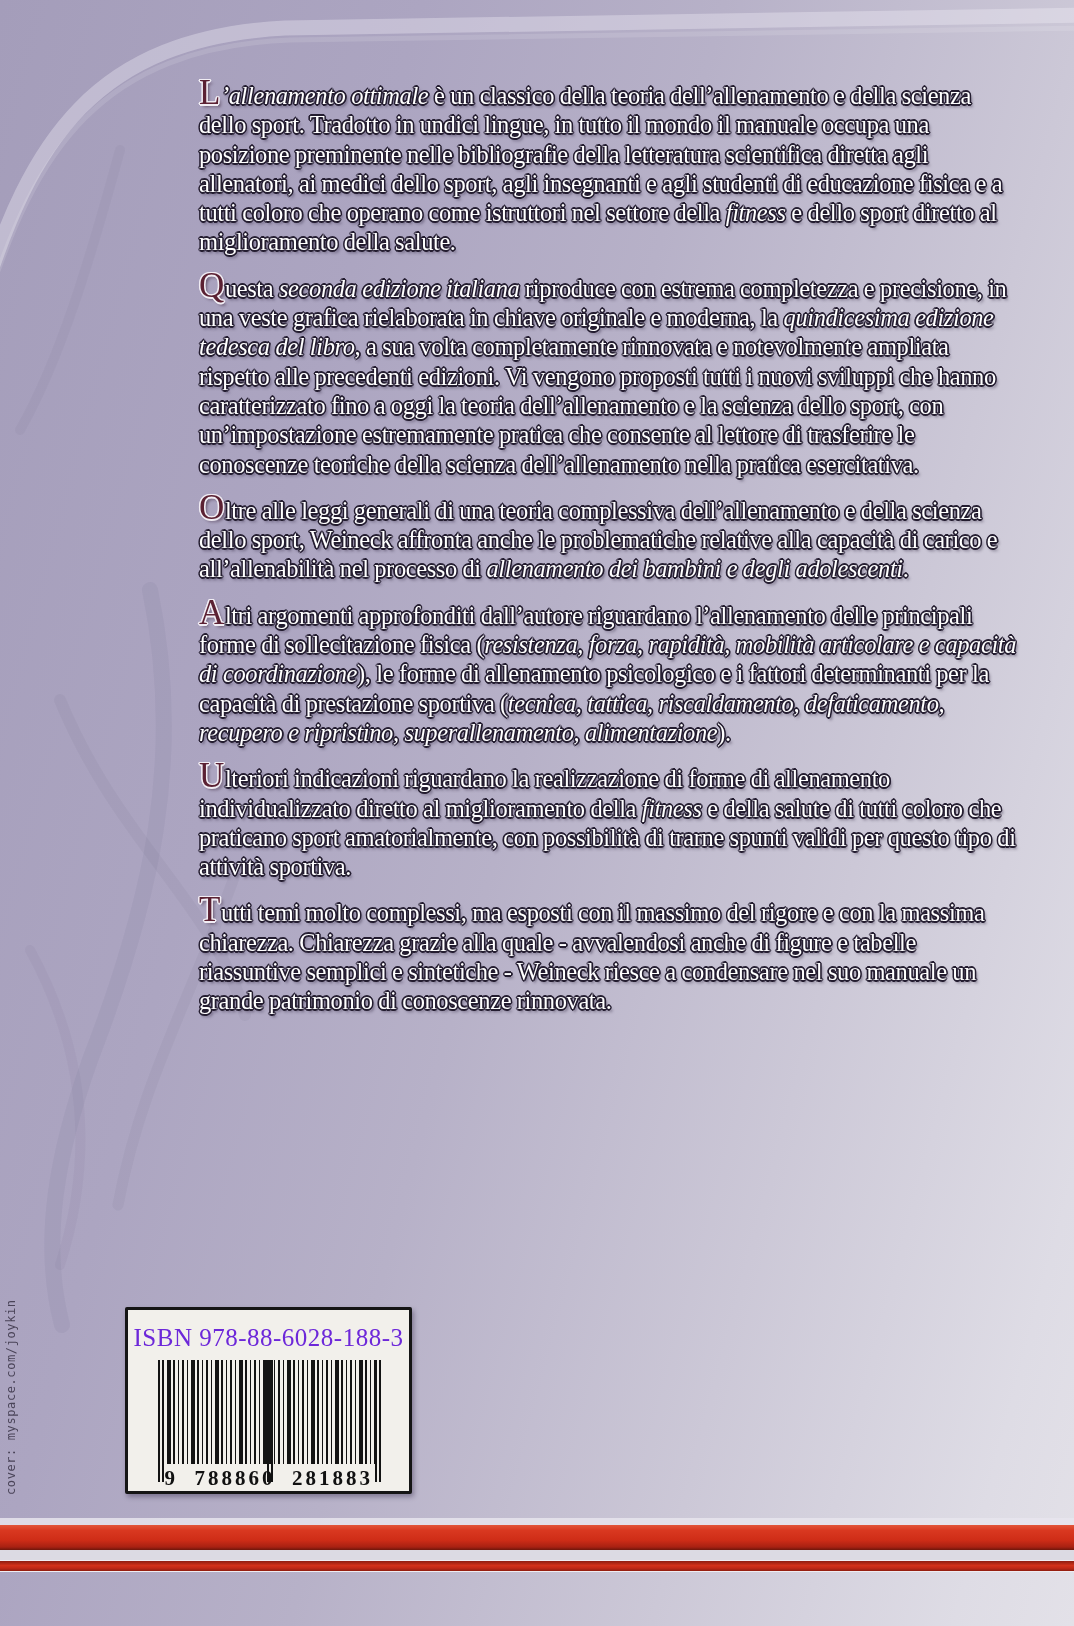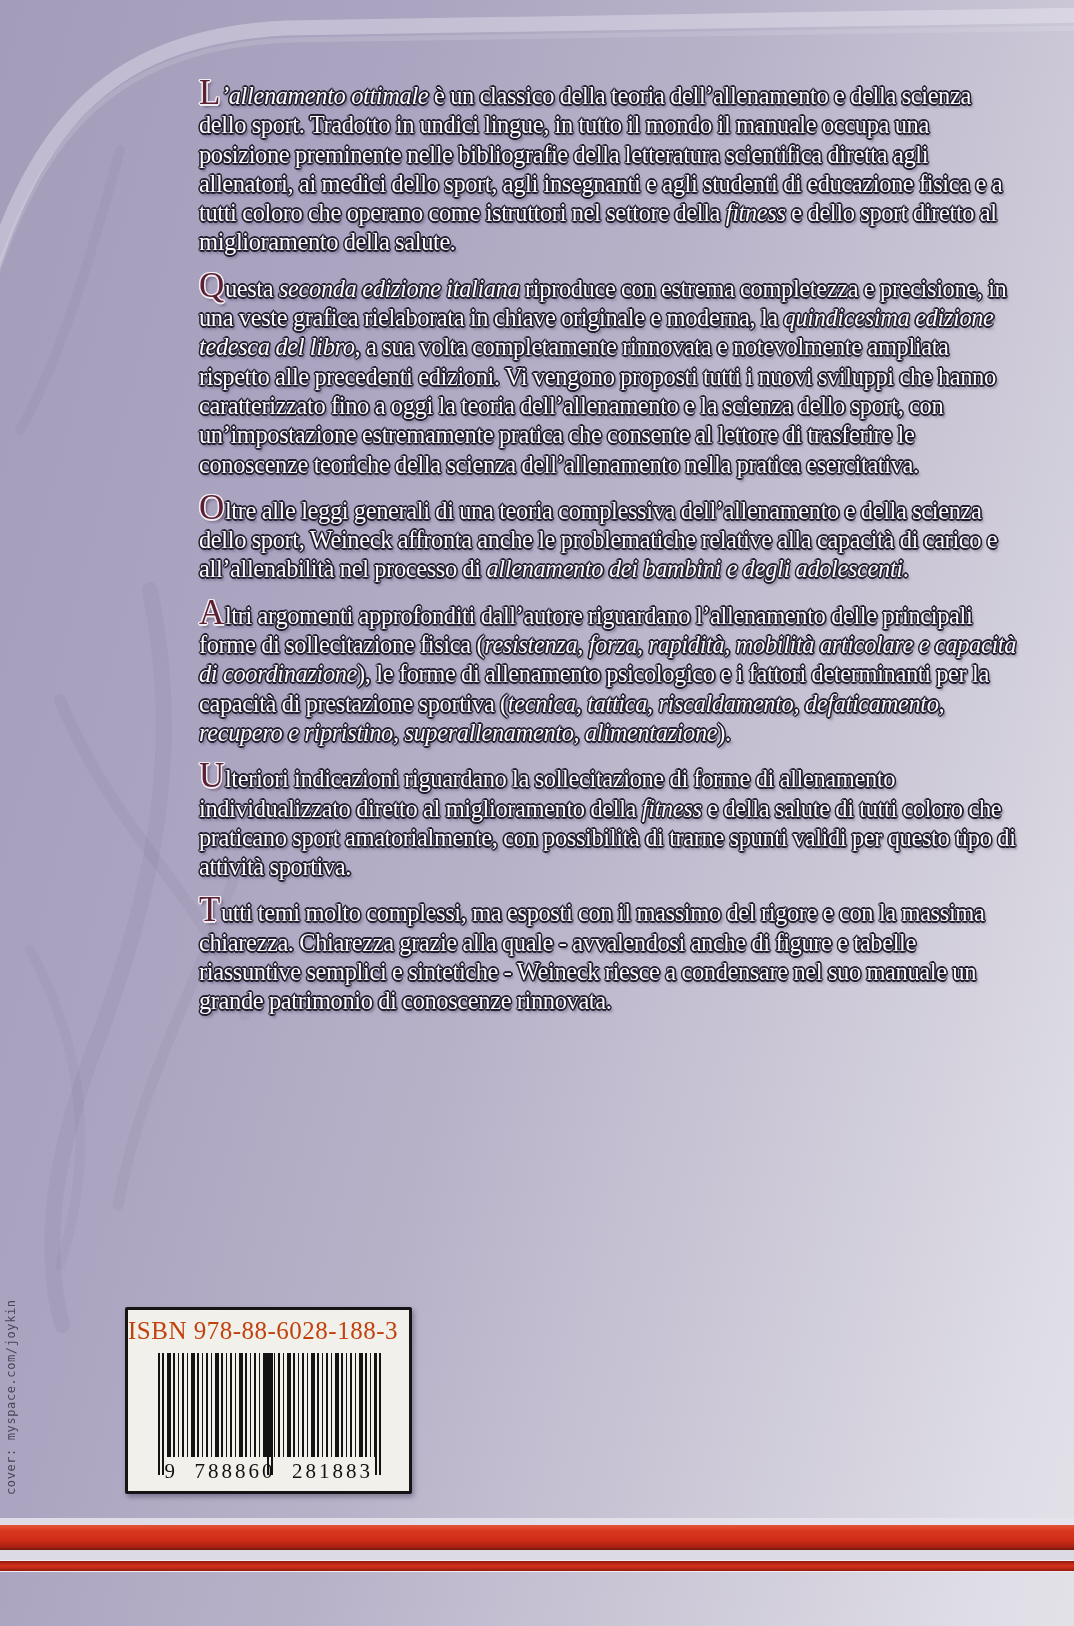--- a/index.html
+++ b/index.html
@@ -14,32 +14,32 @@
                     2px 2.5px 3px rgba(30,20,45,.55);font-family:Liberation Serif, serif;}
   .para .i{font-style:italic;}
   .para .dropcap{font-size:35px;color:#5b2133;
         text-shadow:-1.5px 0 #f1edf4,1.5px 0 #f1edf4,0 -1.5px #f1edf4,0 1.5px #f1edf4,
                     -1px -1px #f1edf4,1px -1px #f1edf4,-1px 1px #f1edf4,1px 1px #f1edf4,
                     2.5px 2.5px 3px rgba(40,15,35,.55);
         padding-right:1px;}
   .isbn-box{position:absolute;left:125px;top:1307px;width:287px;height:187px;box-sizing:border-box;
         background:#f2f0eb;border:3px solid #151515;border-radius:2px;
         box-shadow:2px 3px 5px rgba(25,15,45,.35);}
-  .isbn-label{text-align:left;font-family:"Liberation Serif",serif;font-size:25px;
-        color:#c2410c;margin-top:7px;letter-spacing:0.5px;}
+  .isbn-label{text-align:center;font-family:"Liberation Serif",serif;font-size:25px;
+        color:#6d28d9;margin-top:14px;letter-spacing:0.5px;}
   .barcode-wrap{position:relative;margin:8px auto 0;width:240px;height:132px;}
   .bars{position:absolute;left:9px;right:9px;top:0;height:104px;
         background:repeating-linear-gradient(90deg,#131313 0 2px,rgba(0,0,0,0) 2px 5px,
           #131313 5px 6px,rgba(0,0,0,0) 6px 9px,#131313 9px 13px,rgba(0,0,0,0) 13px 15px,
           #131313 15px 17px,rgba(0,0,0,0) 17px 20px,#131313 20px 21px,rgba(0,0,0,0) 21px 24px);}
   .guard{position:absolute;top:0;width:2px;height:122px;background:#131313;}
   .g1{left:9px;}.g2{left:13px;}.g3{left:118px;}.g4{left:122px;}.g5{left:226px;}.g6{left:230px;}
   .digits{position:absolute;left:16px;right:6px;bottom:2px;height:24px;
         font-family:"Liberation Serif",serif;font-size:21px;color:#111;
-        letter-spacing:3px;white-space:pre;}
+        letter-spacing:3px;white-space:pre;font-weight:bold;}
   .site{position:absolute;left:535px;top:1479px;width:440px;text-align:center;
         font-size:15.5px;font-weight:bold;font-variant:small-caps;letter-spacing:0.3px;color:#262031;margin-top:48px;}
   .credit{position:absolute;left:4px;top:1265px;height:230px;
         writing-mode:vertical-rl;transform:rotate(180deg);
         font-family:"DejaVu Sans Mono",monospace;font-size:12px;color:#4a4458;letter-spacing:0.6px;}
   .stripe{position:absolute;left:0;right:0;}
   .stripe-hi{top:1518px;height:7px;background:#e7e5ed;opacity:.85;}
   .stripe-main{top:1525px;height:25px;
         background:linear-gradient(180deg,#e2563a 0%,#d93820 22%,#cf2d17 60%,#a82112 88%,#6d160b 100%);}
   .stripe-gap{top:1550px;height:11px;background:#dcdae3;}
@@ -60,21 +60,21 @@
     <path d="M 30 950 C 85 1050 95 1155 60 1265" stroke-opacity="0.045" stroke-width="10"></path>
     <path d="M 120 150 C 90 260 60 360 20 430" stroke-opacity="0.04" stroke-width="10"></path>
   </g>
 </svg>
 
 <div class="text-block">
   <p class="para"><span class="dropcap">L</span><span class="i">’allenamento ottimale</span><span> è un classico della teoria dell’allenamento e della scienza dello sport. Tradotto in undici lingue, in tutto il mondo il manuale occupa una posizione preminente nelle bibliografie della letteratura scientifica diretta agli allenatori, ai medici dello sport, agli insegnanti e agli studenti di educazione fisica e a tutti coloro che operano come istruttori nel settore della </span><span class="i">fitness</span><span> e dello sport diretto al miglioramento della salute.</span></p>
   <p class="para"><span class="dropcap">Q</span><span>uesta </span><span class="i">seconda edizione italiana</span><span> riproduce con estrema completezza e precisione, in una veste grafica rielaborata in chiave originale e moderna, la </span><span class="i">quindicesima edizione tedesca del libro</span><span>, a sua volta completamente rinnovata e notevolmente ampliata rispetto alle precedenti edizioni. Vi vengono proposti tutti i nuovi sviluppi che hanno caratterizzato fino a oggi la teoria dell’allenamento e la scienza dello sport, con un’impostazione estremamente pratica che consente al lettore di trasferire le conoscenze teoriche della scienza dell’allenamento nella pratica esercitativa.</span></p>
   <p class="para"><span class="dropcap">O</span><span>ltre alle leggi generali di una teoria complessiva dell’allenamento e della scienza dello sport, Weineck affronta anche le problematiche relative alla capacità di carico e all’allenabilità nel processo di </span><span class="i">allenamento dei bambini e degli adolescenti</span><span>.</span></p>
   <p class="para"><span class="dropcap">A</span><span>ltri argomenti approfonditi dall’autore riguardano l’allenamento delle principali forme di sollecitazione fisica (</span><span class="i">resistenza, forza, rapidità, mobilità articolare e capacità di coordinazione</span><span>), le forme di allenamento psicologico e i fattori determinanti per la capacità di prestazione sportiva (</span><span class="i">tecnica, tattica, riscaldamento, defaticamento, recupero e ripristino, superallenamento, alimentazione</span><span>).</span></p>
-  <p class="para"><span class="dropcap">U</span><span>lteriori indicazioni riguardano la sollecitazione di forme di allenamento individualizzato diretto al miglioramento della </span><span class="i">fitness</span><span> e della salute di tutti coloro che praticano sport amatorialmente, con possibilità di trarne spunti validi per questo tipo di attività sportiva.</span></p>
+  <p class="para"><span class="dropcap">U</span><span>lteriori indicazioni riguardano la realizzazione di forme di allenamento individualizzato diretto al miglioramento della </span><span class="i">fitness</span><span> e della salute di tutti coloro che praticano sport amatorialmente, con possibilità di trarne spunti validi per questo tipo di attività sportiva.</span></p>
   <p class="para"><span class="dropcap">T</span><span>utti temi molto complessi, ma esposti con il massimo del rigore e con la massima chiarezza. Chiarezza grazie alla quale - avvalendosi anche di figure e tabelle riassuntive semplici e sintetiche - Weineck riesce a condensare nel suo manuale un grande patrimonio di conoscenze rinnovata.</span></p>
 </div>
 
 <div class="isbn-box">
   <div class="isbn-label">ISBN 978-88-6028-188-3</div>
   <div class="barcode-wrap">
     <div class="bars"></div>
     <div class="guard g1"></div>
     <div class="guard g2"></div>
     <div class="guard g3"></div>

